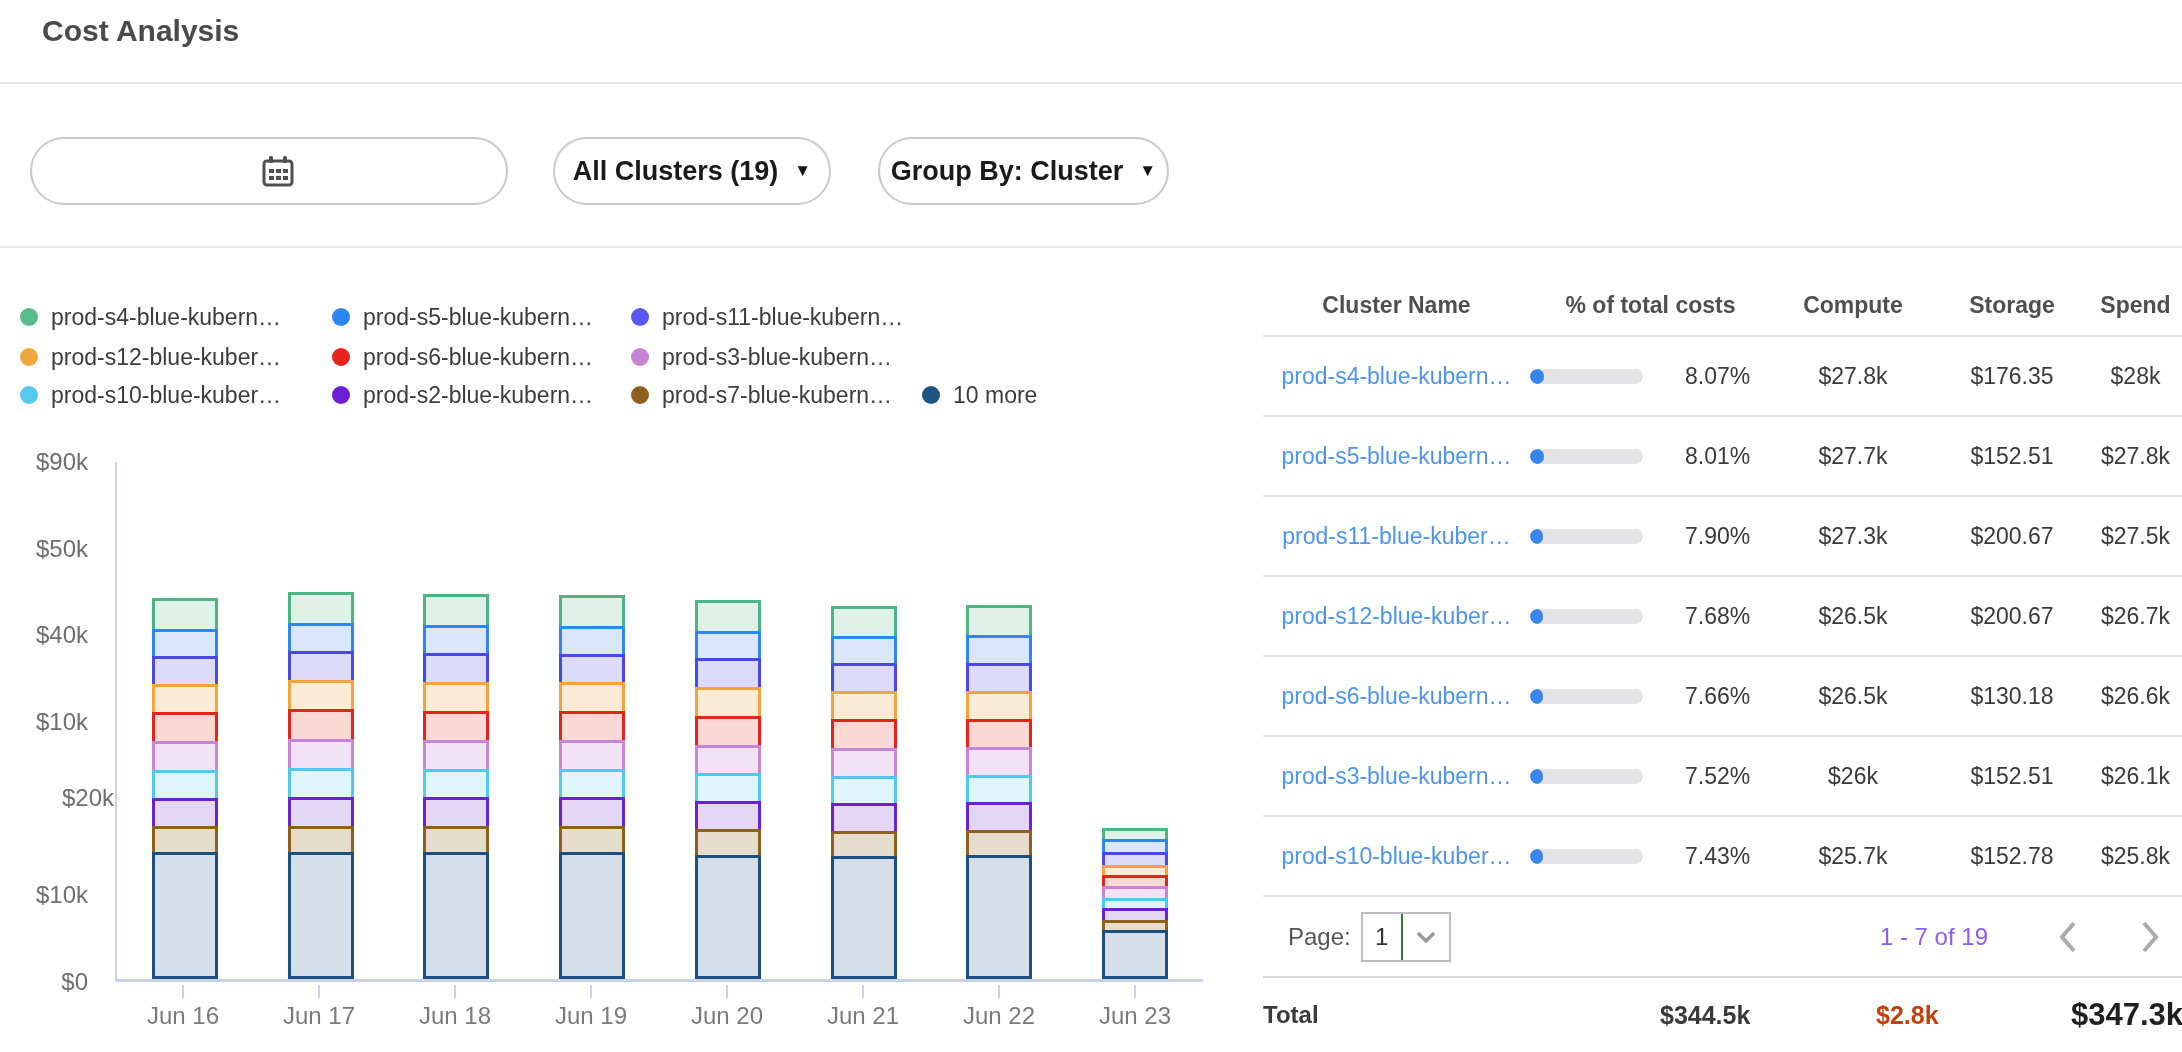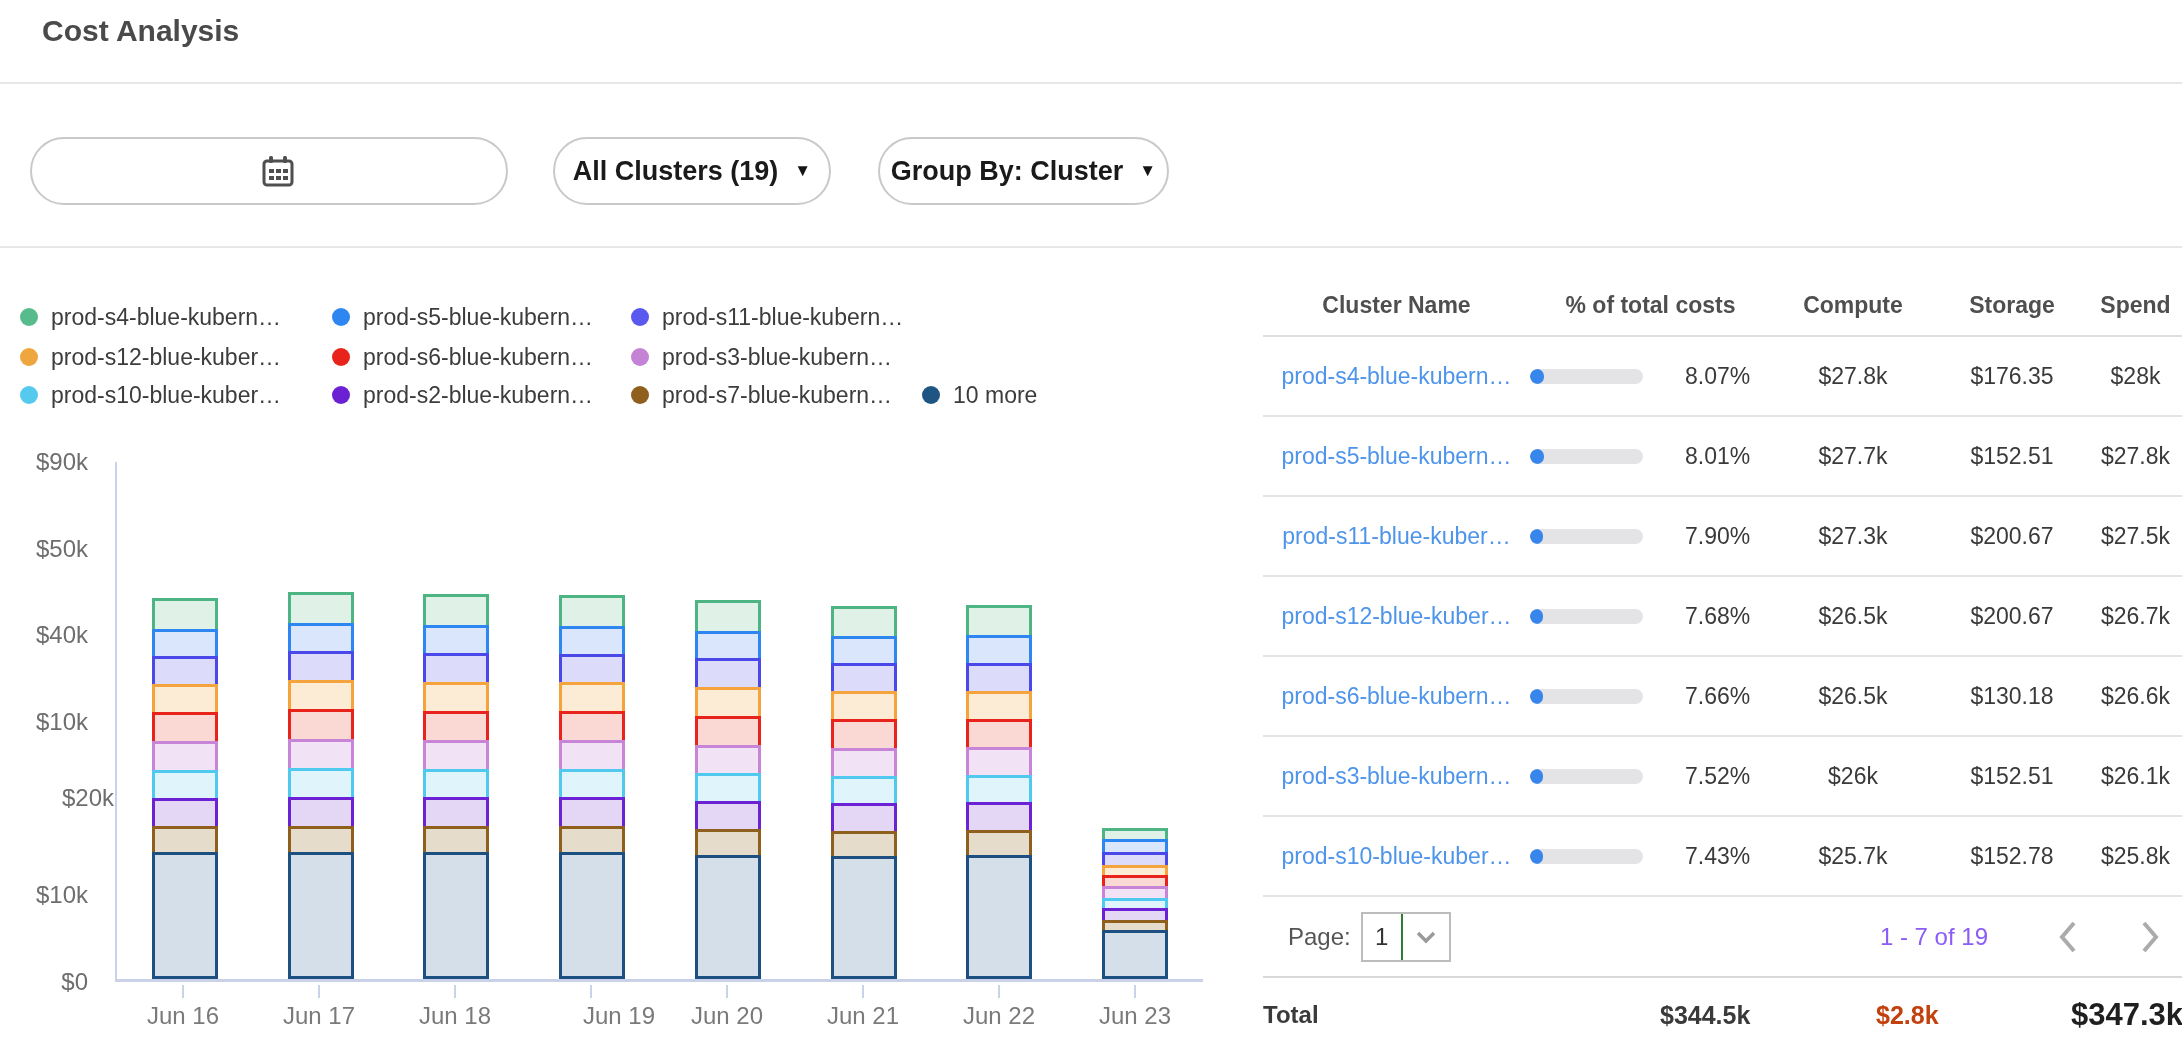--- a/index.html
+++ b/index.html
@@ -272,21 +272,21 @@
         </div>
       </div>
     <div id="xaxis">
         <div class="tick" style="left: 182px;"></div>
         <div class="x-label" style="left: 115px;">Jun 16</div>
         <div class="tick" style="left: 318px;"></div>
         <div class="x-label" style="left: 251px;">Jun 17</div>
         <div class="tick" style="left: 454px;"></div>
         <div class="x-label" style="left: 387px;">Jun 18</div>
         <div class="tick" style="left: 590px;"></div>
-        <div class="x-label" style="left: 551px;">Jun 19</div>
+        <div class="x-label" style="left: 523px;">Jun 19</div>
         <div class="tick" style="left: 726px;"></div>
         <div class="x-label" style="left: 659px;">Jun 20</div>
         <div class="tick" style="left: 862px;"></div>
         <div class="x-label" style="left: 795px;">Jun 21</div>
         <div class="tick" style="left: 998px;"></div>
         <div class="x-label" style="left: 931px;">Jun 22</div>
         <div class="tick" style="left: 1134px;"></div>
         <div class="x-label" style="left: 1067px;">Jun 23</div>
       </div>
   </section>

